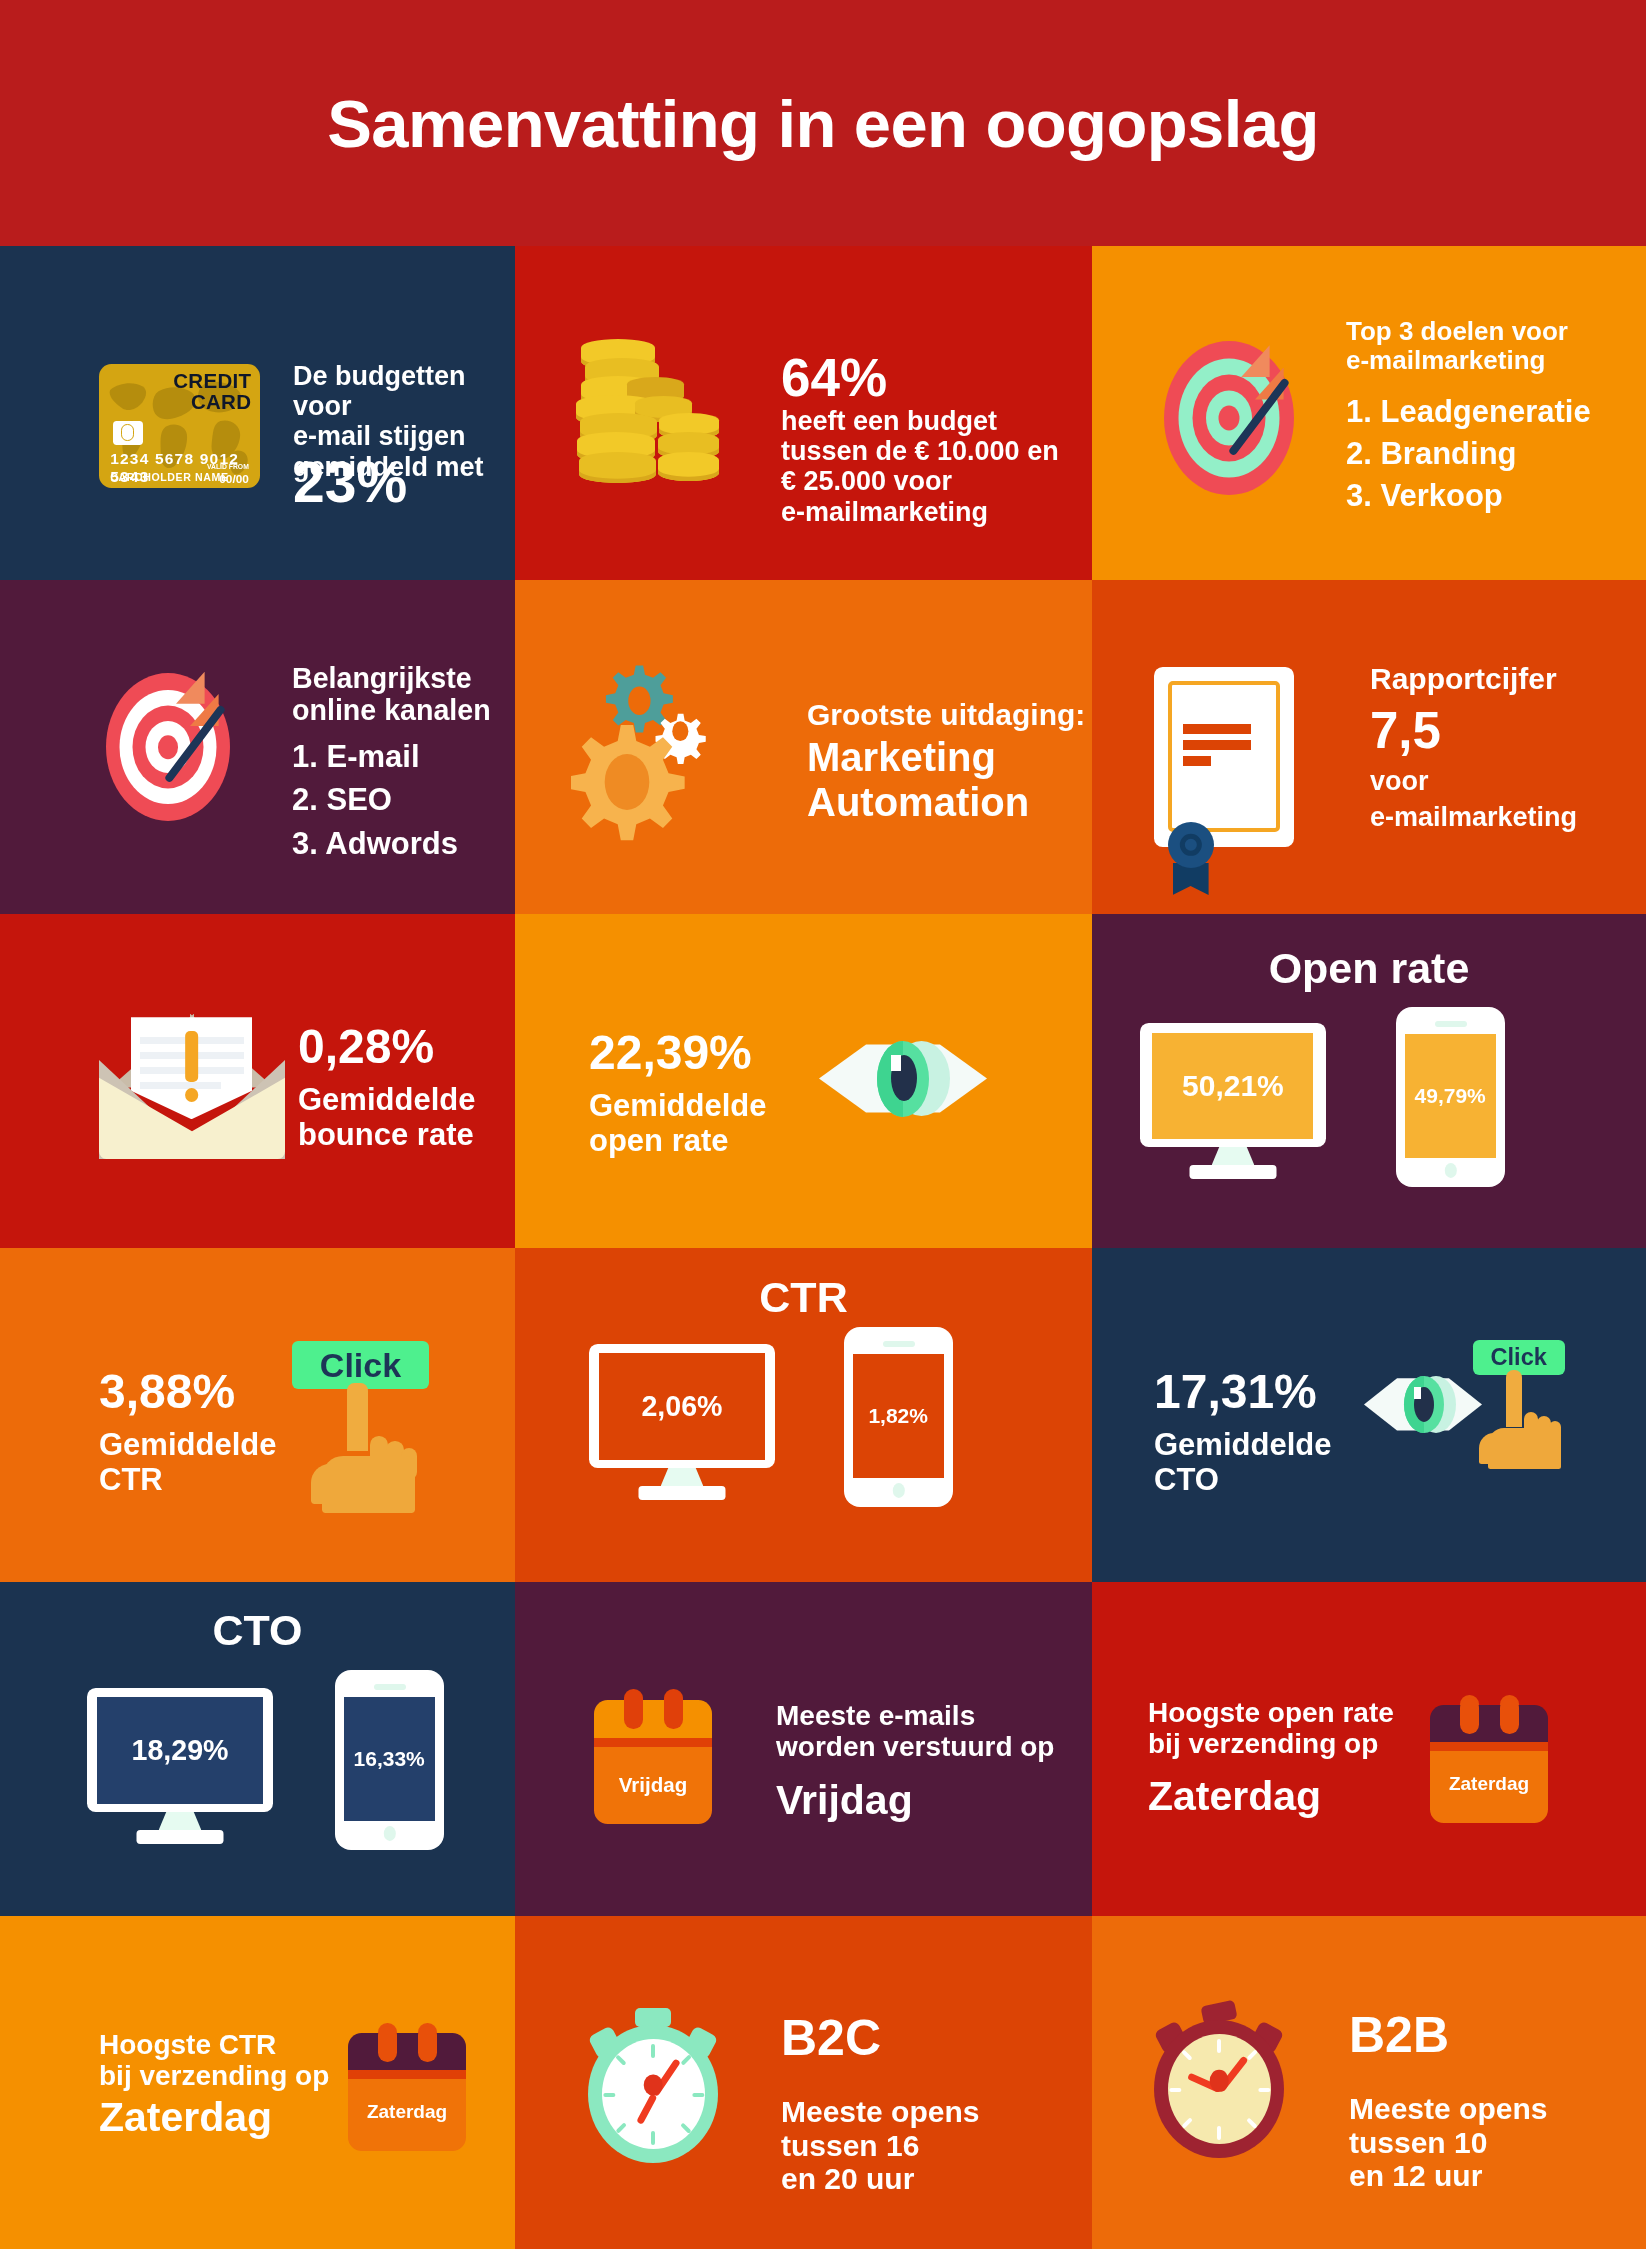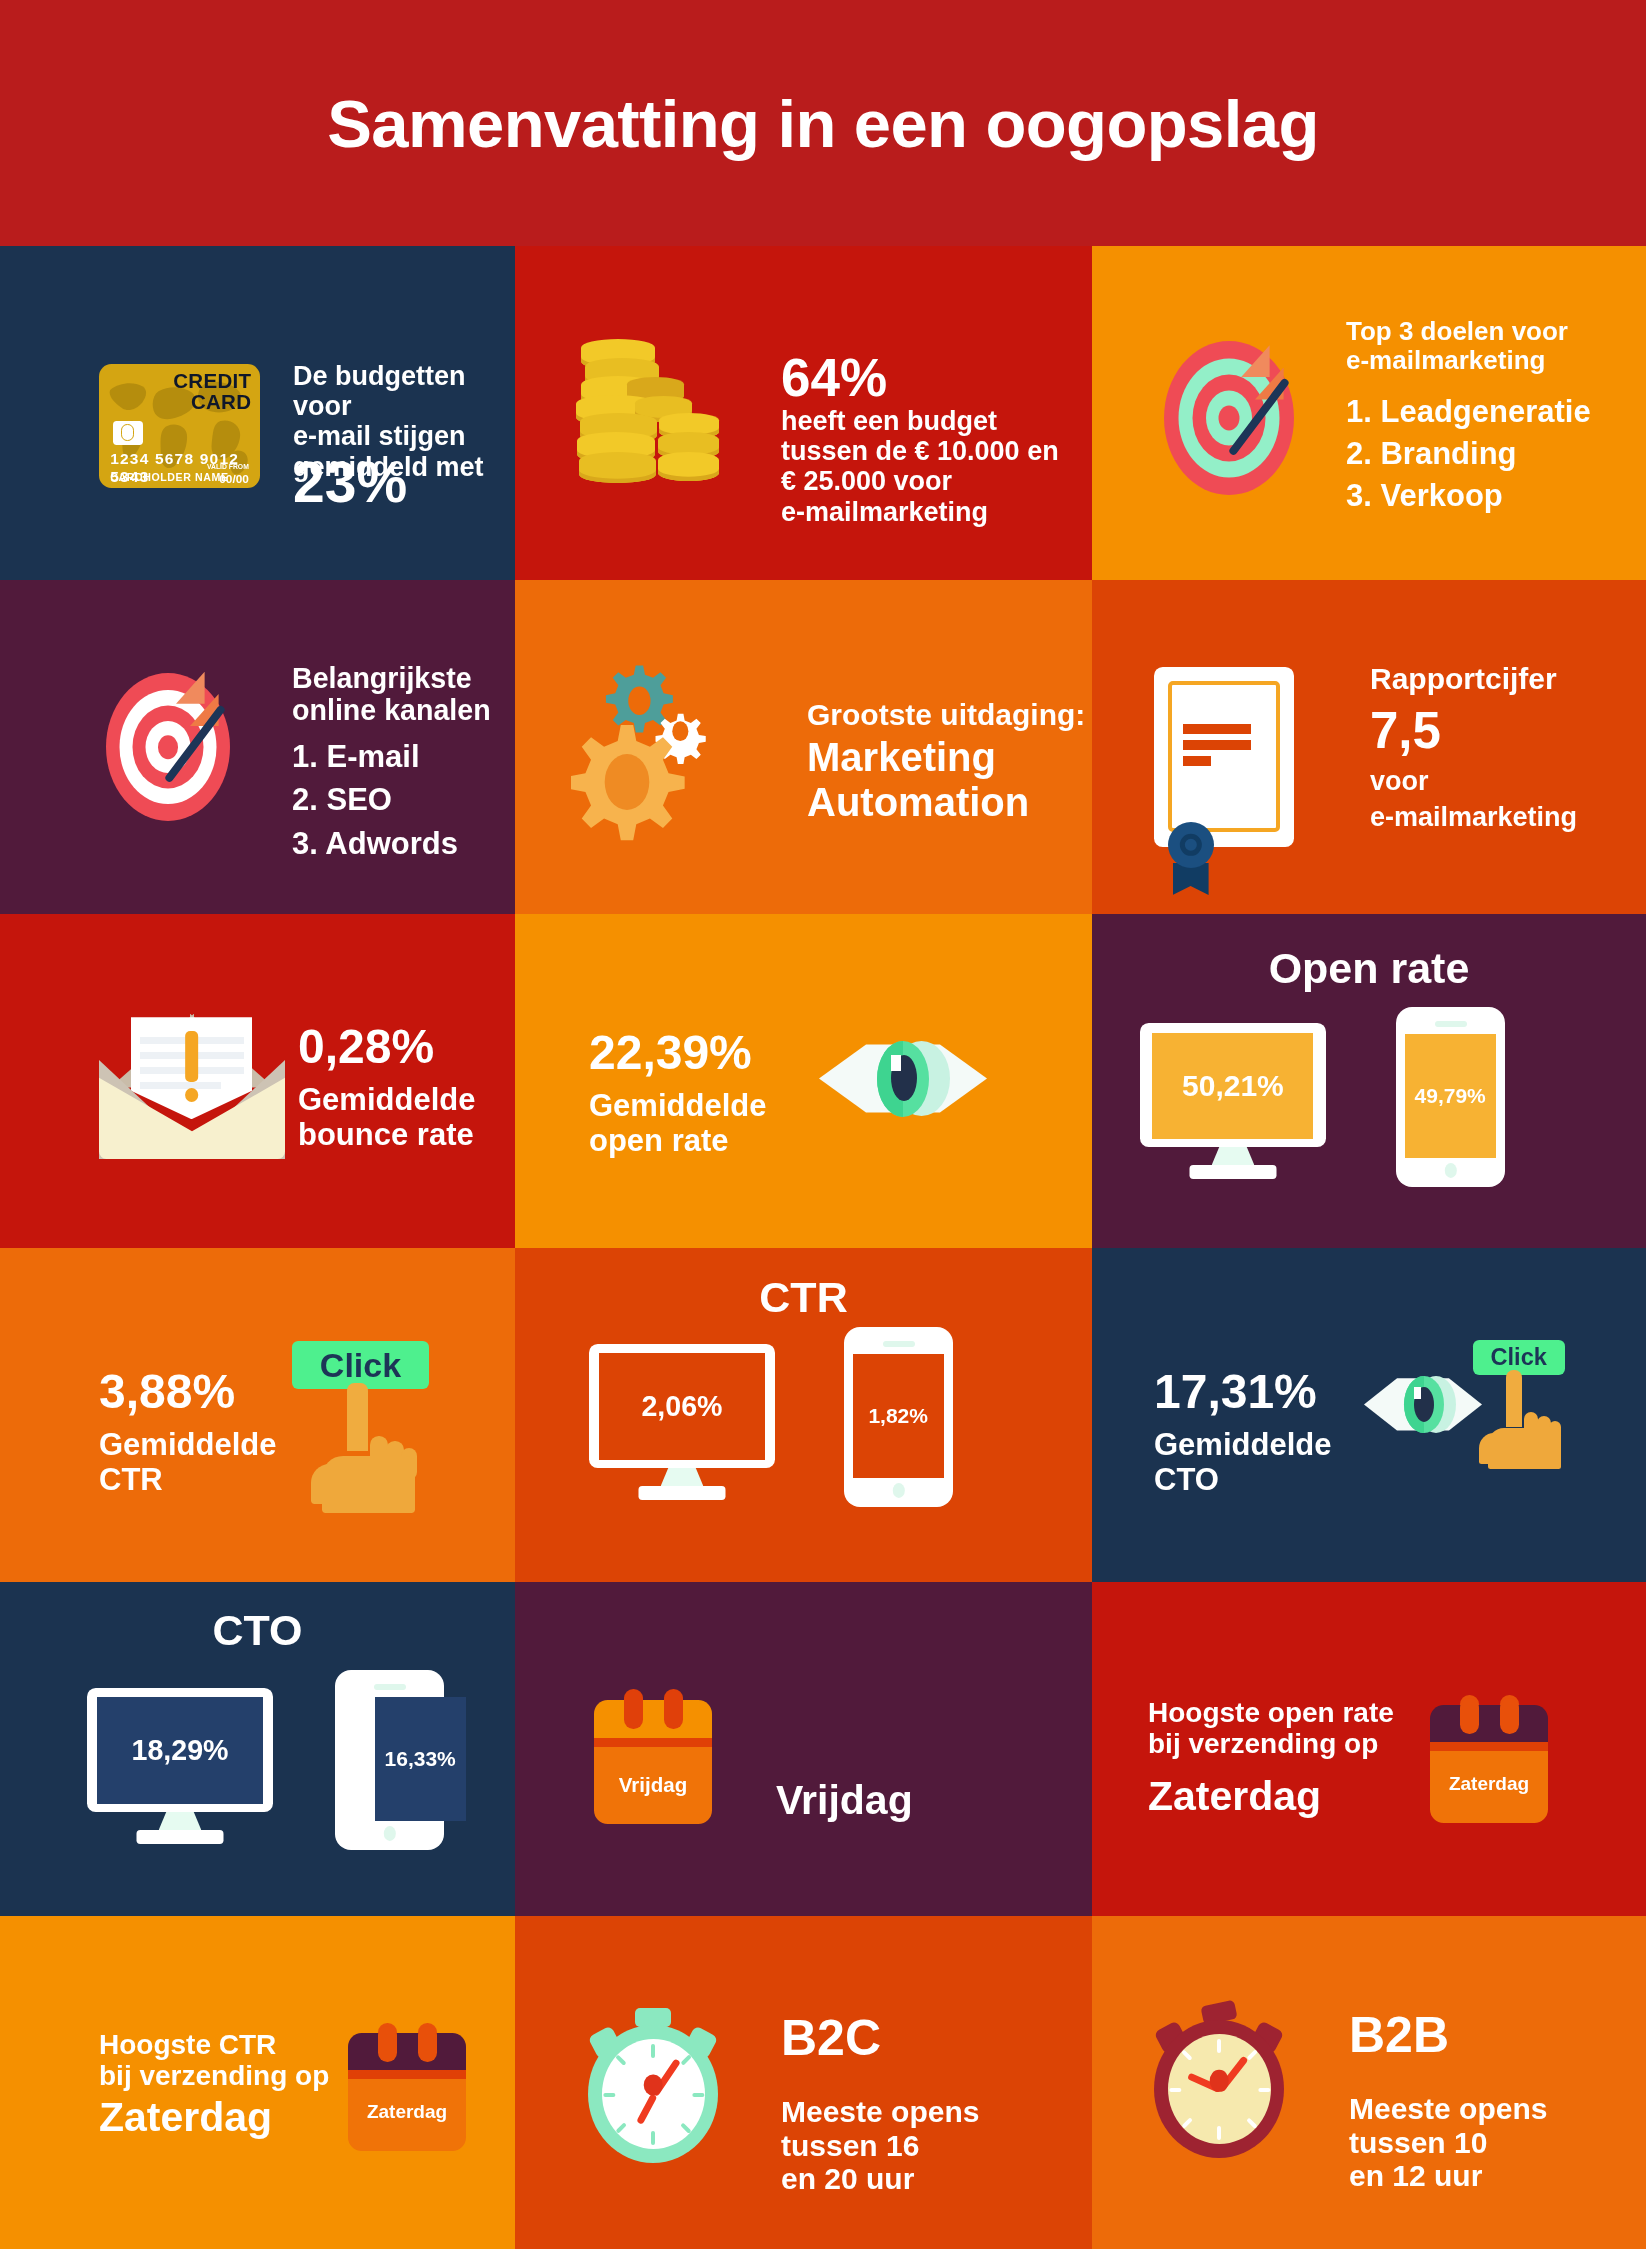--- a/index.html
+++ b/index.html
@@ -376,38 +376,40 @@
     <div class="cell" style="background:#1B3350;">
       <div class="center-title" style="top:23.6px;">CTO</div>
       <div class="monitor" style="position:absolute;left:87px;top:106px;width:186px;height:155px;">
         <div class="mon-body" style="height:124px;"></div>
         <div class="mon-screen" style="left:10px;top:8.7px;width:166px;height:107px;background:#24406B;color:#fff;font-size:28.6px;">18,29%</div>
         <div class="mon-neck" style="top:124px;width:43px;height:18.6px;clip-path:polygon(18% 0,82% 0,100% 100%,0 100%);"></div>
         <div class="mon-base" style="top:142px;width:87px;height:13.7px;"></div>
       </div>
       <div class="phone" style="position:absolute;left:335px;top:88px;width:109px;height:180px;">
         <div class="ph-spk" style="top:13.7px;width:32px;height:6.2px;"></div>
-        <div class="ph-screen" style="left:8.7px;top:27px;width:91px;height:124px;background:#24406B;color:#fff;font-size:21px;margin-left:31px;">16,33%</div>
+        <div class="ph-screen" style="left:8.7px;top:27px;width:91px;height:124px;background:#24406B;color:#fff;font-size:21px;">16,33%</div>
         <div class="ph-home" style="bottom:8.7px;width:12.4px;height:15px;"></div>
       </div>
     </div>
 
     <div class="cell" style="background:#511A3B;">
       <div class="cal" style="position:absolute;left:79px;top:118px;width:118px;height:124px;">
         <div class="cal-ring" style="left:30px;top:-11.2px;height:45px;background:#E0400A;"></div>
         <div class="cal-ring" style="left:70px;top:-11.2px;height:45px;background:#E0400A;"></div>
         <div class="cal-body">
           <div class="cal-top" style="height:38px;background:#F59000;"></div>
           <div class="cal-bar" style="top:38px;height:8.7px;"></div>
           <div style="position:absolute;left:0;right:0;top:47px;bottom:0;background:#F07308;"></div>
           <div class="cal-txt" style="top:73px;font-size:20.5px;">Vrijdag</div>
         </div>
         <div class="cal-ring" style="left:30px;top:-8.7px;height:38px;background:#E0400A;"></div>
         <div class="cal-ring" style="left:70px;top:-8.7px;height:38px;background:#E0400A;"></div>
       </div>
+      <div class="txt" style="position:absolute;left:261px;top:118px;font-size:28px;white-space:pre-line;">Meeste e-mails
+worden verstuurd op</div>
       <div class="txt" style="position:absolute;left:261px;top:196px;font-size:41px;">Vrijdag</div>
     </div>
 
     <div class="cell" style="background:#C5150C;">
       <div class="txt" style="position:absolute;left:56px;top:115px;font-size:28px;white-space:pre-line;">Hoogste open rate
 bij verzending op</div>
       <div class="txt" style="position:absolute;left:56px;top:192px;font-size:41px;">Zaterdag</div>
       <div class="cal" style="position:absolute;left:338px;top:123px;width:118px;height:118px;">
         <div class="cal-ring" style="left:30px;top:-10px;height:41px;background:#E8500A;"></div>
         <div class="cal-ring" style="left:70px;top:-10px;height:41px;background:#E8500A;"></div>

